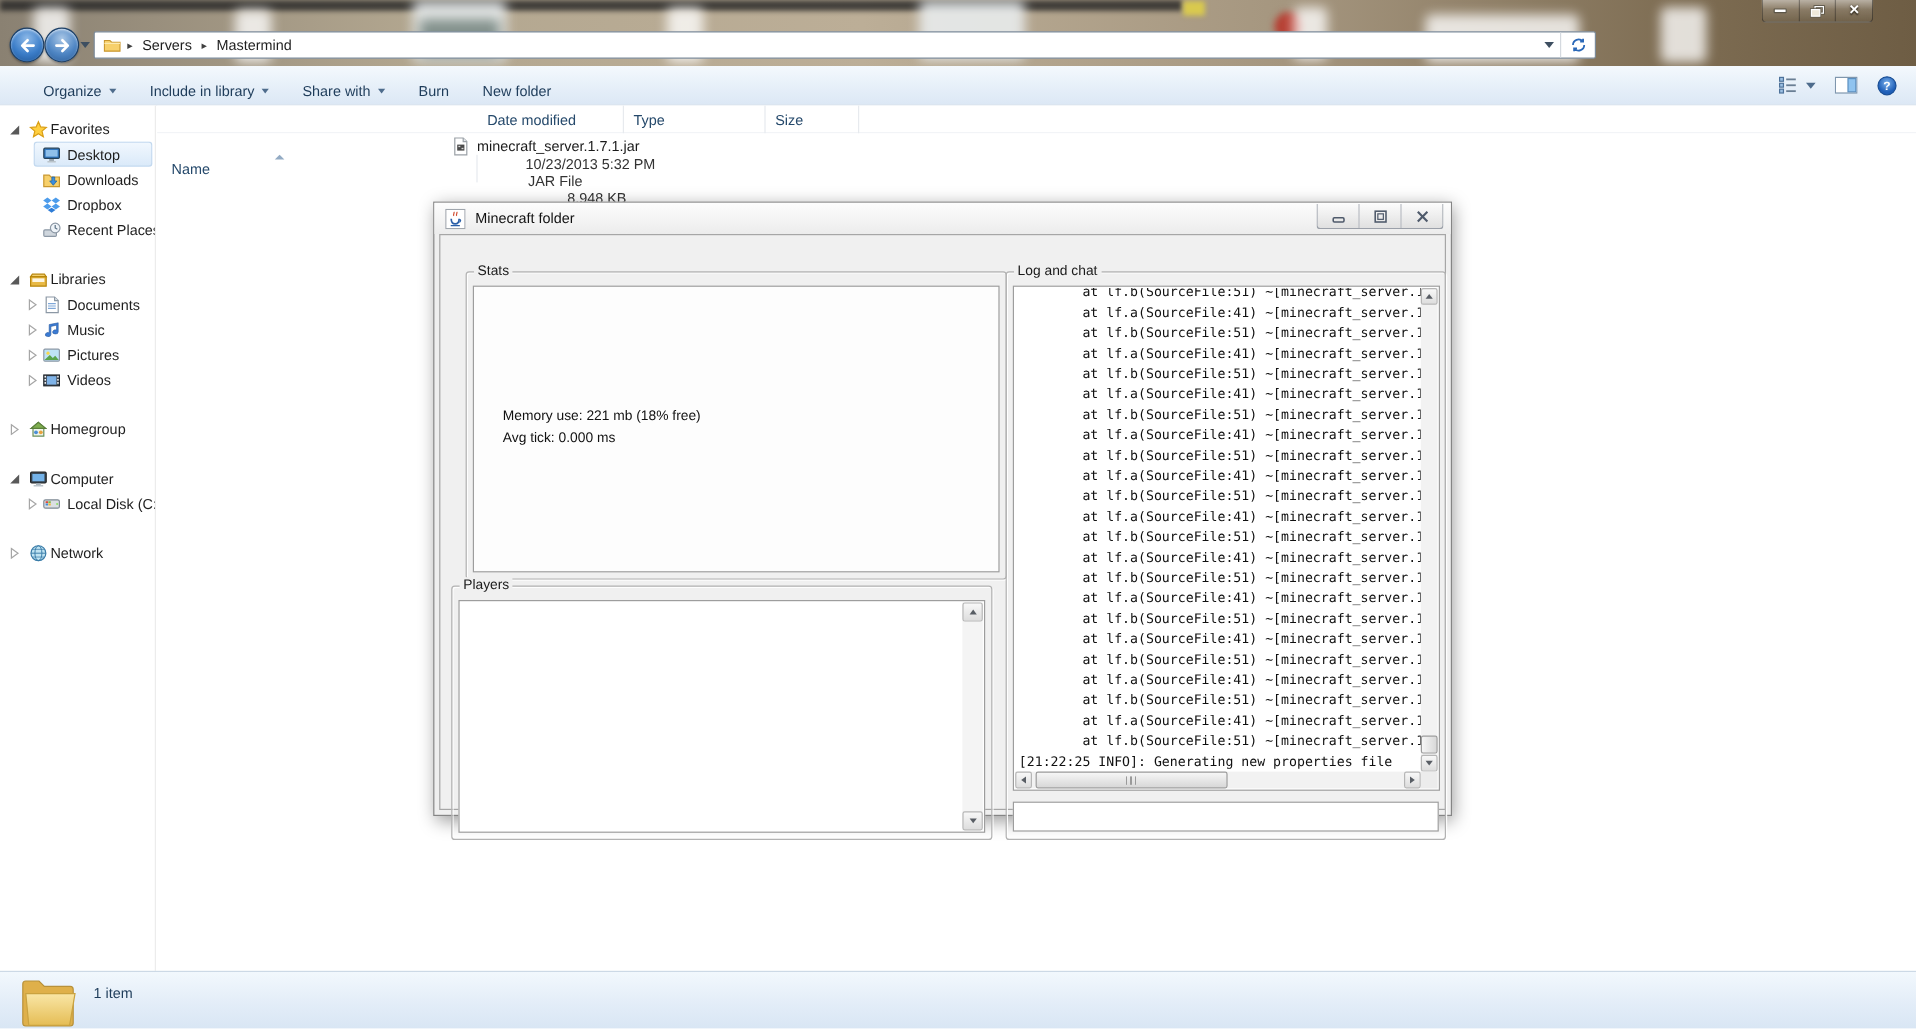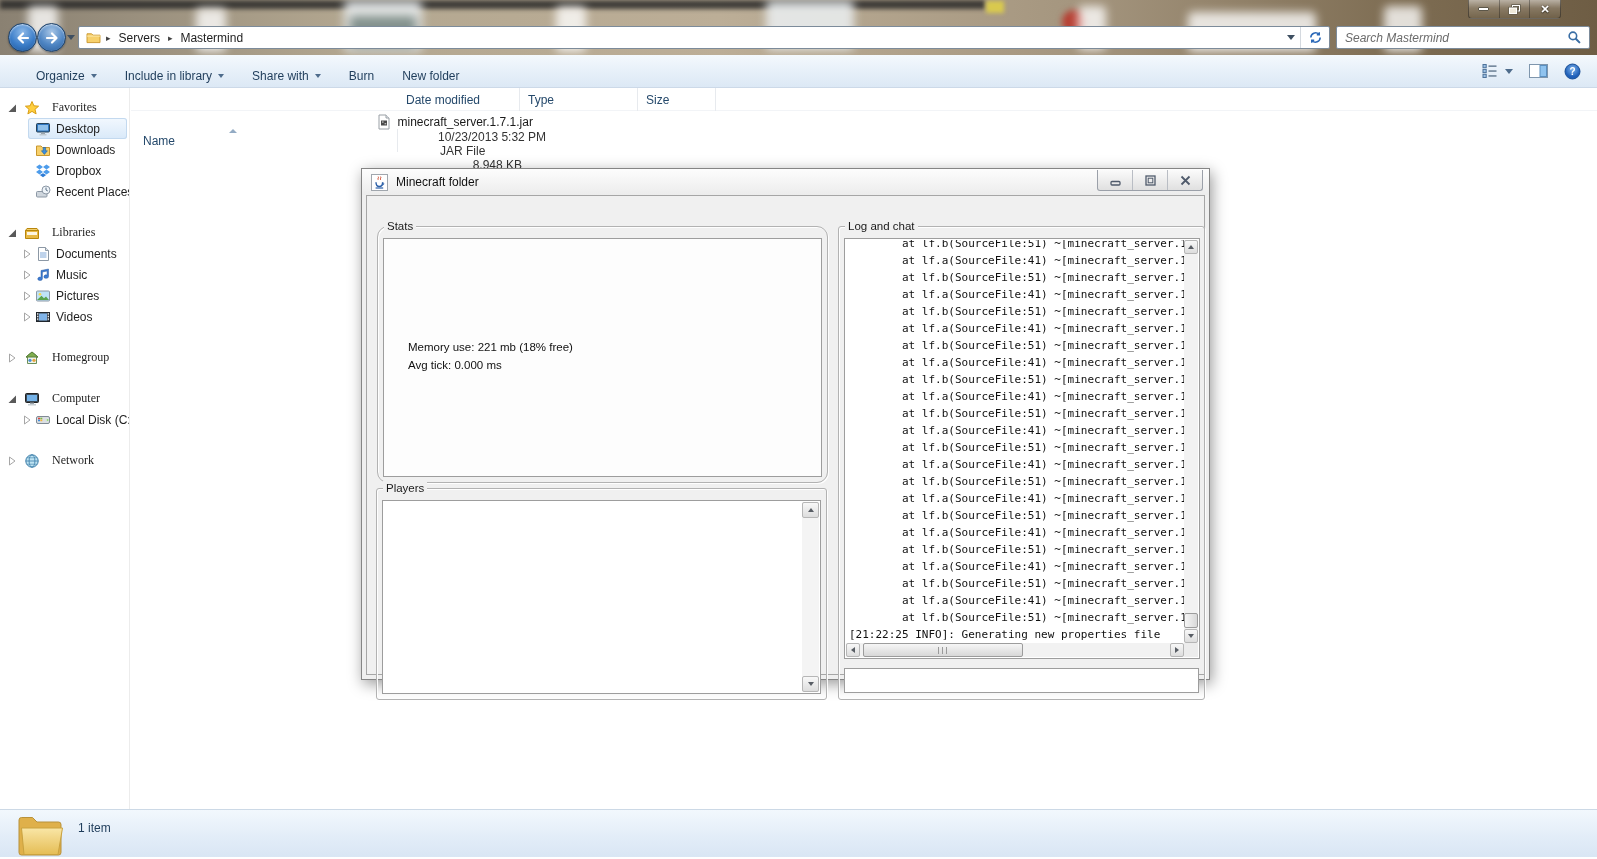--- a/index.html
+++ b/index.html
@@ -54,21 +54,21 @@
   .tbtn .caret { margin-left:6px; width:0; height:0; border-left:3.5px solid transparent; border-right:3.5px solid transparent; border-top:4px solid #4e6c8c; }
   .tb-right { position:absolute; right:16px; top:0; height:32px; display:flex; align-items:center; gap:16px; }
   .views-btn { display:flex; align-items:center; gap:7px; }
 
   
   .main { position:absolute; left:0; top:88px; width:1597px; height:721px; background:#fff; }
   .sidebar { position:absolute; left:0; top:0; width:130px; height:721px; background:#fff; border-right:1px solid #ececec; padding-top:9px; overflow:hidden; }
   .sb-group + .sb-group { margin-top:20px; }
   .sb-head { height:21px; display:flex; align-items:center; padding-left:6px; font-size:12px; }
   .sb-head .sb-icon { margin-left:6px; }
-  .sb-head .lbl { margin-left:12px;font-family:Liberation Serif, serif; }
+  .sb-head .lbl { margin-left:2px; }
   .sb-item { height:21px; margin:0 2px 0 28px; display:flex; align-items:center; border-radius:3px; position:relative; font-size:12px; }
   .sb-item .exp { position:absolute; left:-7px; }
   .sb-item .sb-icon { margin-left:7px; }
   .sb-item .lbl { margin-left:5px; white-space:nowrap; }
   .sb-item.selected { background:linear-gradient(#f2f8fe,#d9e9f9); box-shadow:inset 0 0 0 1px #c3d9ef; }
   .exp, .sb-icon { display:inline-flex; width:12px; height:12px; align-items:center; justify-content:center; }
   .sb-icon { width:16px; height:16px; }
   .lbl { color:#1e1e1e; }
 
   .filearea { position:absolute; left:131px; top:0; width:1466px; height:721px; background:#fff; }
@@ -101,21 +101,21 @@
   .mctitle .ttext { margin-left:8px; font-size:12px; color:#111; }
   .mccaps { position:absolute; right:6px; top:1px; width:106px; height:21px; display:flex;
     background:linear-gradient(#fbfbfb,#e0e0e0); border:1px solid #9ba0a9; border-top:none; border-radius:0 0 3px 3px; }
   .mccaps .mcb { flex:1; display:flex; align-items:center; justify-content:center; border-left:1px solid #b9bdc4; }
   .mccaps .mcb:first-child { border-left:none; }
   .mccontent { position:absolute; left:4px; top:26px; right:4px; bottom:4px; border:1px solid #a6a6a6; background:#f0f0f0; }
 
   .groupbox { position:absolute; border:1px solid #b2b2b2; border-radius:3px;
     box-shadow:inset 1px 1px 0 rgba(255,255,255,.9), 1px 1px 0 rgba(255,255,255,.9); }
   .gb-label { position:absolute; top:-8px; left:6px; background:#f0f0f0; padding:0 3px; font-size:11.5px; color:#1a1a1a; line-height:14px; }
-  .gb-stats { left:10px; top:30px; width:451px; height:257px;border-radius:11px; }
+  .gb-stats { left:21px; top:30px; width:451px; height:257px; }
   .gb-players { left:9px; top:292px; width:451px; height:212px; }
   .gb-log { left:471px; top:30px; width:367px; height:474px; }
 
   .statscanvas { position:absolute; left:5px; top:11px; right:5px; bottom:5px; background:#fdfdfd; border:1px solid #9d9d9d; }
   .stats-text { position:absolute; left:24px; top:99px; font-size:11.5px; line-height:18px; color:#111; }
 
   .playerslist { position:absolute; left:5px; top:11px; right:5px; bottom:5px; background:#fff; border:1px solid #9d9d9d; }
   .pvsb { position:absolute; right:1px; top:1px; bottom:1px; width:17px; background:#f4f4f4; }
   .sbtn { background:linear-gradient(#f8f8f8,#dddddd); border:1px solid #b6b6b6; border-radius:2px;
     display:flex; align-items:center; justify-content:center; }
@@ -211,27 +211,20 @@
       <div class="ab-divider"></div>
       <div class="ab-refresh">
         <svg width="15" height="15" viewBox="0 0 16 16">
           <path d="M3 8 a5 5 0 0 1 8.6-3.4 M12 2.4 v2.6 h-2.6" stroke="#2a68b8" fill="none" stroke-width="1.6"></path>
           <path d="M13 8 a5 5 0 0 1-8.6 3.4 M4 13.6 v-2.6 h2.6" stroke="#2a68b8" fill="none" stroke-width="1.6"></path>
         </svg>
       </div>
     </div>
   </div>
 
-  <div class="searchbox">
-    <input type="text" placeholder="Search Mastermind" style="">
-    <svg width="15" height="15" viewBox="0 0 16 16" style="margin-right:7px">
-      <circle cx="6.3" cy="6.3" r="4" fill="none" stroke="#3a6ea5" stroke-width="1.7"></circle>
-      <line x1="9.4" y1="9.4" x2="13.2" y2="13.2" stroke="#3a6ea5" stroke-width="2.2" stroke-linecap="round"></line>
-    </svg>
-  </div>
 </div>
 
 <div class="toolbar">
   <div class="tb-left" id="tb-left">
       <div class="tbtn">
         <span>Organize</span>
         <span class="caret"></span>
       </div>
       <div class="tbtn">
         <span>Include in library</span>

